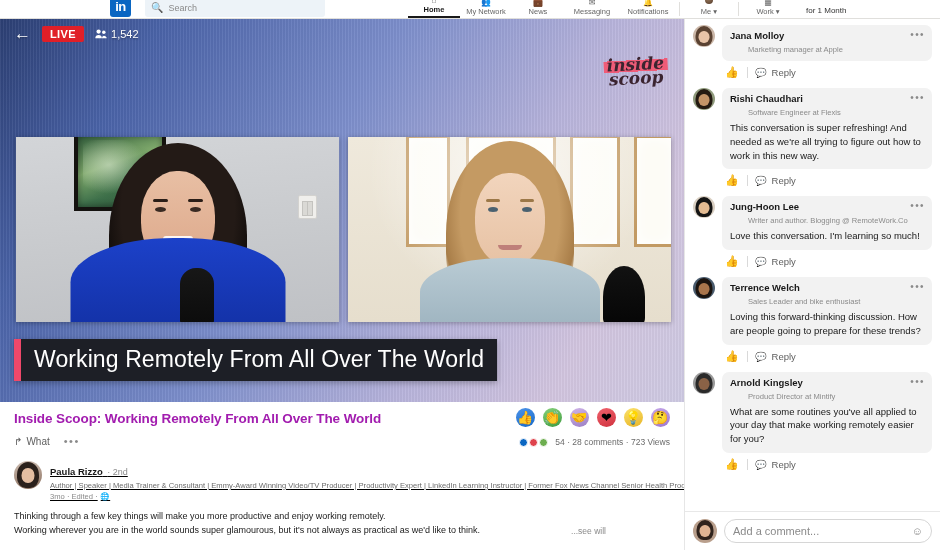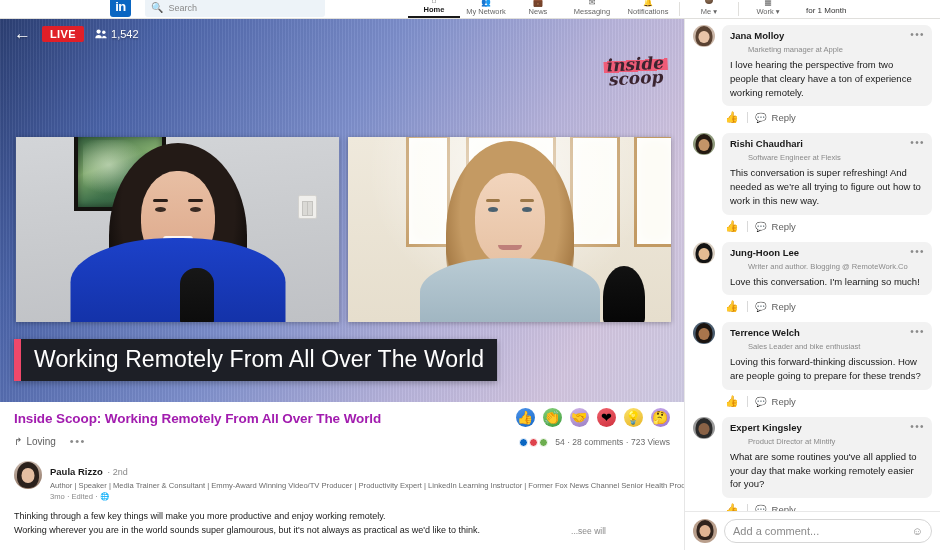--- a/index.html
+++ b/index.html
@@ -197,21 +197,21 @@
   .bub { width: 9px; height: 9px; border-radius: 50%; display: inline-block; border: 1px solid #fff; margin-right: -3px; }
   .bub.b1 { background: #0a66c2; } .bub.b2 { background: #df434c; } .bub.b3 { background: #6dae4f; }
 
   .author-row { display: flex; gap: 8px; margin-top: 14px; }
   .author-avatar {
     width: 28px; height: 28px; border-radius: 50%; flex: 0 0 28px; overflow: hidden; position: relative;
     background: linear-gradient(170deg,#cdbdb2,#8a6f5d);
   }
   .author-avatar .ah { position:absolute; left:50%; top:1px; width:22px; height:26px; transform:translateX(-50%); background:#2b211c; border-radius:50% 50% 40% 40%; }
   .author-avatar .af { position:absolute; left:50%; top:7px; width:13px; height:15px; transform:translateX(-50%); background:#e3bda1; border-radius:48%; }
-  .author-meta { min-width: 0; }
+  .author-meta { min-width: 0; text-decoration: underline; }
   .author-name { font-size: 9.5px; font-weight: bold; color: #191919; }
   .author-degree { font-size: 9px; color: #8a8a8a; font-weight: normal; }
   .author-headline { font-size: 7.6px; color: #6b6b6b; margin-top: 2px; white-space: nowrap; }
   .author-time { font-size: 7.6px; color: #8a8a8a; margin-top: 2px; display: flex; align-items: center; gap: 3px; }
 
   .post-body { margin-top: 9px; font-size: 9px; color: #191919; line-height: 1.5; }
   .see-more { position: absolute; right: 78px; bottom: 14px; font-size: 8.5px; color: #8a8a8a; }
 
   
   .comments { flex: 1 1 auto; overflow: hidden; padding: 6px 8px 0 8px; }
@@ -355,21 +355,21 @@
           <div class="ctext">Working Remotely From All Over The World</div>
         </div>
       </div>
 
       <div class="post">
         <div class="post-title">Inside Scoop: Working Remotely From All Over The World</div>
 
         <div class="post-actions">
           <div class="share-btn">
             <span class="sicon">↱</span>
-            <span>Loving</span>
+            <span>What</span>
           </div>
           <div class="dots-btn">•••</div>
         </div>
 
         <div class="reactions-row">
           <span class="rx like">👍</span>
           <span class="rx celebrate">👏</span>
           <span class="rx support">🤝</span>
           <span class="rx love">❤</span>
           <span class="rx insight">💡</span>
@@ -416,21 +416,20 @@
           <div class="c-avatar">
             <span class="cb" style="background:#cbb7a8"></span>
               <span class="ch" style="background:#5a4232"></span>
               <span class="cf" style="background:#e8c4a8"></span>
           </div>
           <div class="c-main">
             <div class="c-bubble">
               <div class="c-dots">•••</div>
               <div class="c-name">Jana Molloy</div>
               <div class="c-headline">Marketing manager at Apple</div>
-              <div class="c-text">I love hearing the perspective from two people that cleary have a ton of experience working remotely.</div>
             </div>
             <div class="c-actions">
               <span class="c-like">👍</span>
               <span class="c-sep"></span>
               <span class="c-reply">
                 <span>💬</span>
                 <span>Reply</span>
               </span>
             </div>
           </div>
@@ -510,21 +509,21 @@
 
         <div class="comment">
           <div class="c-avatar">
             <span class="cb" style="background:#9a9a9a"></span>
               <span class="ch" style="background:#2a2a2a"></span>
               <span class="cf" style="background:#8a6246"></span>
           </div>
           <div class="c-main">
             <div class="c-bubble">
               <div class="c-dots">•••</div>
-              <div class="c-name">Expert Kingsley</div>
+              <div class="c-name">Arnold Kingsley</div>
               <div class="c-headline">Product Director at Mintify</div>
               <div class="c-text">What are some routines you've all applied to your day that make working remotely easier for you?</div>
             </div>
             <div class="c-actions">
               <span class="c-like">👍</span>
               <span class="c-sep"></span>
               <span class="c-reply">
                 <span>💬</span>
                 <span>Reply</span>
               </span>

